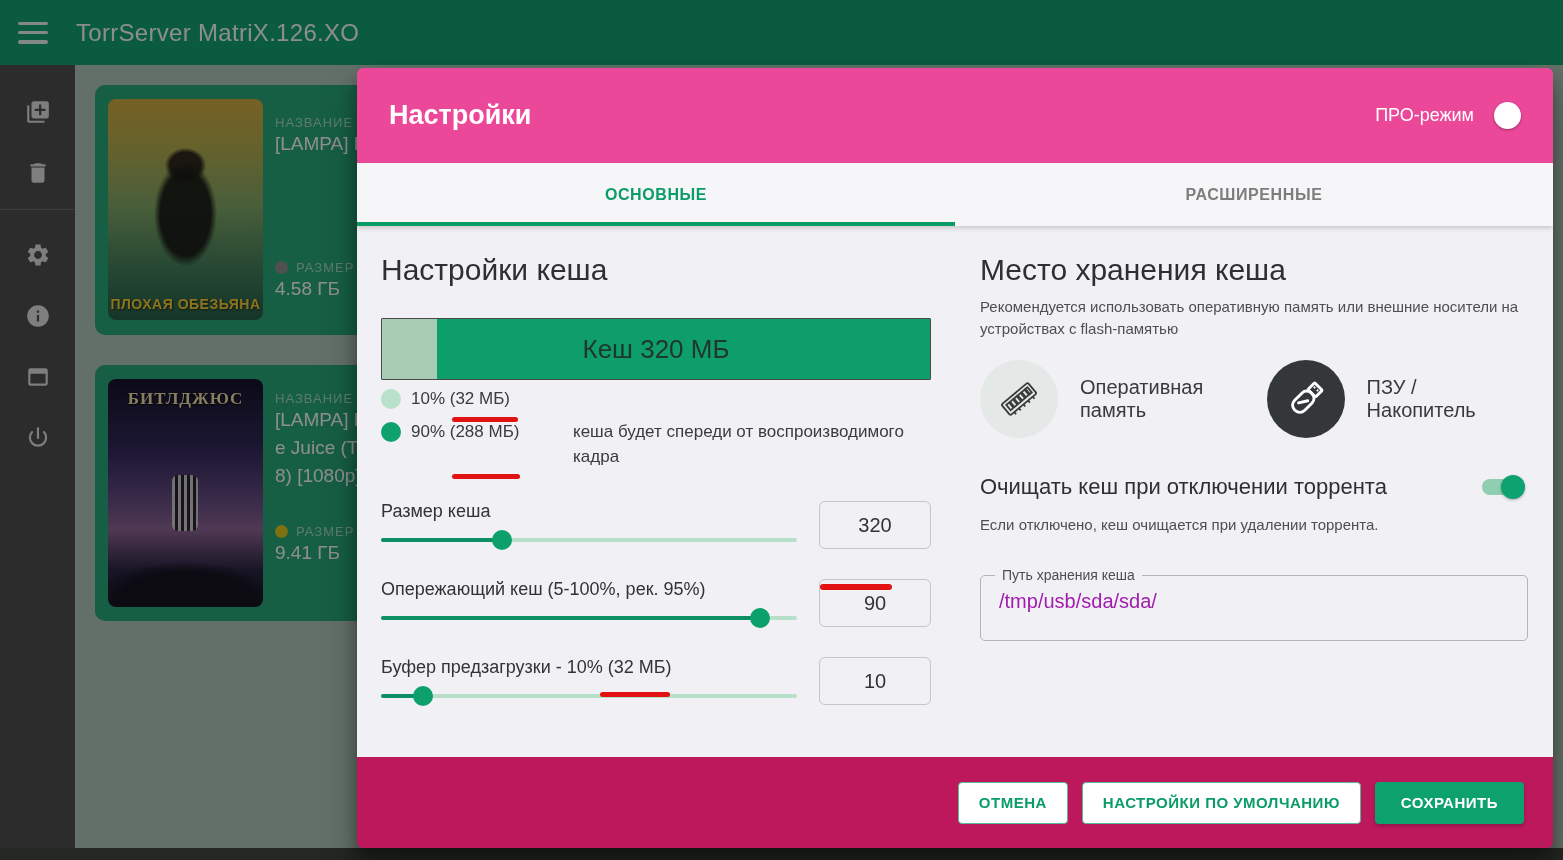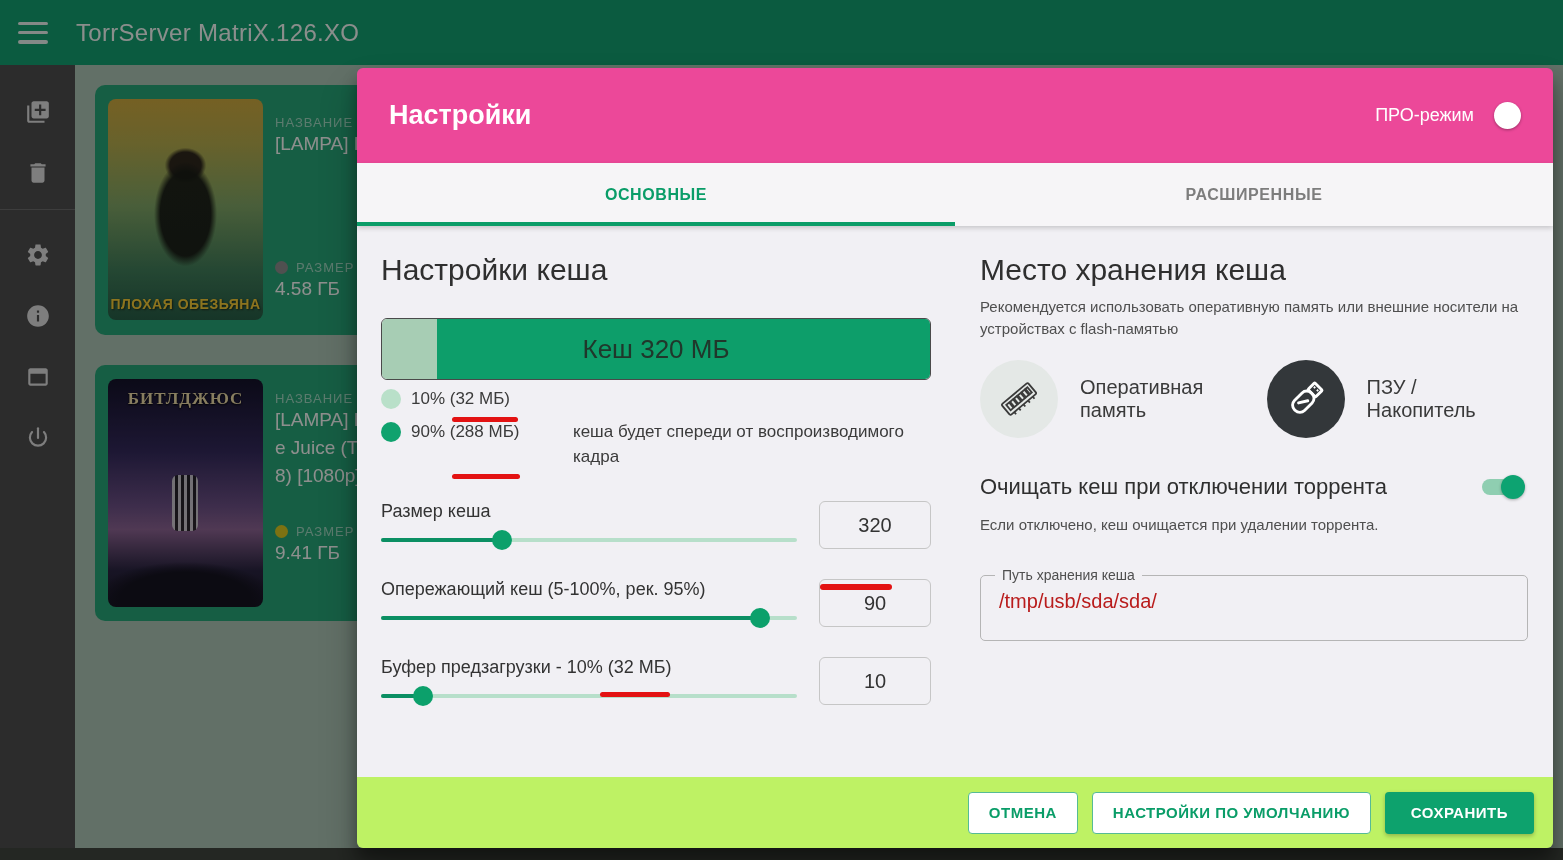--- a/index.html
+++ b/index.html
@@ -69,21 +69,21 @@
   .tab-active{color:#0a9d68;}
   .tab-inactive{color:#7d7d7d;}
   .tab-indicator{position:absolute;left:0;bottom:0;width:50%;height:4px;background:#0a9d68;}
 
   .dlg-body{flex:1;background:#f1f0f4;display:flex;overflow:hidden;}
   .col{width:598px;box-sizing:border-box;}
   .col-left{padding:0 24px;}
   .col-right{padding:0 25px;}
   .h2{font-size:30px;color:#2f2f2f;font-weight:400;margin:26px 0 0 0;line-height:36px;}
 
-  .cachebar{margin-top:30px;height:60px;border:1px solid #4a4a4a;border-radius:6px;overflow:hidden;
+  .cachebar{margin-top:30px;height:60px;border:1px solid #4a4a4a;border-radius:1px;overflow:hidden;
     display:flex;position:relative;cursor:default;}
   .seg-back{width:10%;background:#a7cdb4;}
   .seg-front{flex:1;background:#0d9e6a;}
   .cachebar-label{position:absolute;inset:0;display:flex;align-items:center;justify-content:center;
     font-size:26px;color:#20372b;}
 
   .legend{margin-top:6px;}
   .lrow{display:grid;grid-template-columns:20px 152px 1fr;column-gap:10px;margin-bottom:8px;
     font-size:17px;color:#3b3b3b;line-height:25px;}
   .ldot{width:20px;height:20px;border-radius:50%;margin-top:3px;}
@@ -110,24 +110,24 @@
   .toggle-row{margin-top:36px;display:flex;align-items:center;justify-content:space-between;}
   .toggle-label{font-size:22px;color:#2f2f2f;}
   .switch{position:relative;width:40px;height:16px;border-radius:8px;background:#8fceb1;margin-right:6px;cursor:pointer;}
   .switch .knob{position:absolute;right:-3px;top:-4px;width:24px;height:24px;border-radius:50%;
     background:#0da371;box-shadow:0 1px 3px rgba(0,0,0,.3);}
   .hint{margin-top:16px;font-size:15px;color:#4f4f4f;}
 
   .fieldset{margin-top:42px;position:relative;border:1px solid #b5b5b5;border-radius:5px;height:66px;box-sizing:border-box;}
   .fieldset .flegend{position:absolute;top:-9px;left:14px;background:#f1f0f4;padding:0 7px;font-size:14px;color:#4f4f4f;}
   .path-input{width:100%;height:100%;border:none;background:transparent;outline:none;box-sizing:border-box;
-    padding:0 18px 14px 18px;font-family:"Liberation Sans",sans-serif;font-size:20px;color:#b91c1c;}
-
-  .dlg-footer{height:71px;background:#bef264;flex:0 0 auto;display:flex;align-items:center;
-    justify-content:flex-end;gap:14px;padding-right:19px;}
+    padding:0 18px 14px 18px;font-family:"Liberation Sans",sans-serif;font-size:20px;color:#a21caf;}
+
+  .dlg-footer{height:91px;background:#be185d;flex:0 0 auto;display:flex;align-items:center;
+    justify-content:flex-end;gap:14px;padding-right:29px;}
   .btn{height:42px;border-radius:4px;font-family:"Liberation Sans",sans-serif;font-size:15px;font-weight:700;
     letter-spacing:.5px;cursor:pointer;display:flex;align-items:center;justify-content:center;box-sizing:border-box;}
   .btn-outline{background:#fff;border:1px solid #56bb95;color:#0a9d68;padding:0 20px;}
   .btn-fill{background:#0da26d;border:none;color:#fff;padding:0 26px;box-shadow:0 2px 4px rgba(0,0,0,.25);}
 
   
   .anno{position:absolute;background:#e31212;border-radius:3px;z-index:40;}
   .anno1{left:452px;top:417px;width:66px;height:5px;}
   .anno2{left:452px;top:474px;width:68px;height:5px;}
   .anno3{left:820px;top:584px;width:72px;height:6px;}

